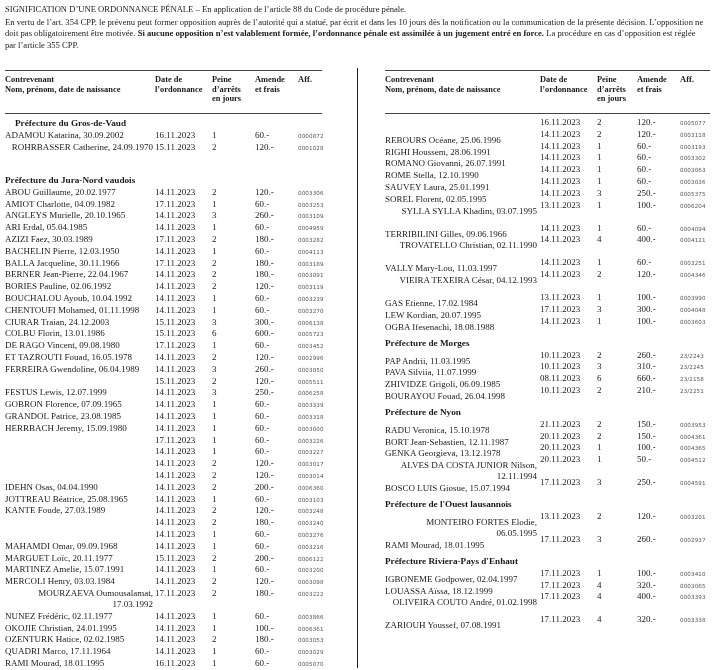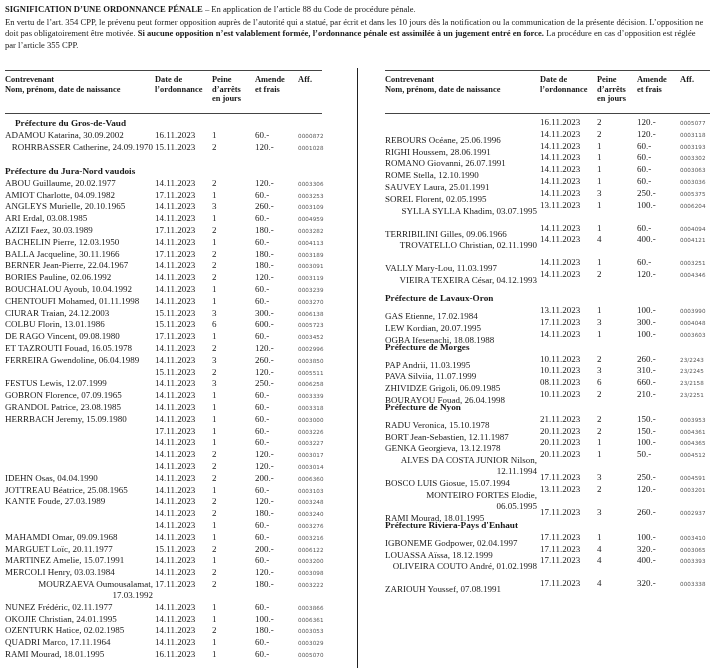--- a/index.html
+++ b/index.html
@@ -1,35 +1,35 @@
 <!DOCTYPE html>
 <html><head>
 <meta charset="utf-8">
 <style>
   html, body { margin:0; padding:0; background:#ffffff; }
   body { width:713px; height:670px; overflow:hidden; position:relative;
          font-family:"Liberation Serif", "DejaVu Serif", serif; color:#1a1a1a; }
   .intro { position:absolute; left:5px; top:4px; width:703px; font-size:8.6px; line-height:11.2px; }
   .intro p { margin:0 0 2px 0; }
-  .intro .title { font-weight:bold; }
+  .intro .title { font-weight:normal; }
   .intro b { font-weight:bold; }
   .col { position:absolute; top:70px; }
   .col.left { left:5px; width:317px; }
   .col.right { left:385px; width:325px; }
   .divider { position:absolute; left:357px; top:68px; width:1px; height:600px; background:#222; }
   .hdr { border-top:1.6px solid #444; border-bottom:1.6px solid #444; position:relative; height:42px; font-weight:bold; font-size:8.4px; line-height:9.6px; }
   .hdr div { position:absolute; top:4px; }
   .c-name { position:absolute; left:0; }
   .c-date { position:absolute; }
   .c-days { position:absolute; }
   .c-amt { position:absolute; }
   .c-aff { position:absolute; font-family:"DejaVu Sans", sans-serif; font-size:5.6px; color:#555; letter-spacing:0.1px; }
   .left .c-date { left:150px; } .left .c-days { left:207px; } .left .c-amt { left:250px; } .left .c-aff { left:293px; }
   .right .c-date { left:155px; } .right .c-days { left:212px; } .right .c-amt { left:252px; } .right .c-aff { left:295px; }
-  .section { font-weight:bold; font-size:9.2px; height:13px; line-height:13px; }
+  .section { font-weight:bold; font-size:9.2px; height:13px; line-height:13px; margin-top:9px; }
   .section.first { margin-top:3px;padding-left:10px; }
   .row { position:relative; font-size:9px; line-height:10.8px; height:11.8px; }
   .row.two { height:23px;text-align:right; }
   .row .c-name { width:148px; }
   .row.right-row .c-name { width:152px;margin-top:6px; }
   .row .c-aff { top:1px; }
   .rowlist { position:relative; }
 </style>
 </head>
 <body>
@@ -86,21 +86,21 @@
         <div class="c-aff">0003253</div>
       </div>
       <div class="row">
         <div class="c-name">ANGLEYS Murielle, 20.10.1965</div>
         <div class="c-date">14.11.2023</div>
         <div class="c-days">3</div>
         <div class="c-amt">260.-</div>
         <div class="c-aff">0003109</div>
       </div>
       <div class="row">
-        <div class="c-name">ARI Erdal, 03.08.1985</div>
+        <div class="c-name">ARI Erdal, 05.04.1985</div>
         <div class="c-date">14.11.2023</div>
         <div class="c-days">1</div>
         <div class="c-amt">60.-</div>
         <div class="c-aff">0004959</div>
       </div>
       <div class="row">
         <div class="c-name">AZIZI Faez, 30.03.1989</div>
         <div class="c-date">17.11.2023</div>
         <div class="c-days">2</div>
         <div class="c-amt">180.-</div>
@@ -446,21 +446,20 @@
         <div class="c-amt">60.-</div>
         <div class="c-aff">0003251</div>
       </div>
       <div class="row two right-row">
         <div class="c-name">VIEIRA TEXEIRA César, 04.12.1993</div>
         <div class="c-date">14.11.2023</div>
         <div class="c-days">2</div>
         <div class="c-amt">120.-</div>
         <div class="c-aff">0004346</div>
       </div>
-      <div class="section">Préfecture de Lavaux-Oron</div>
       <div class="row right-row">
         <div class="c-name">GAS Etienne, 17.02.1984</div>
         <div class="c-date">13.11.2023</div>
         <div class="c-days">1</div>
         <div class="c-amt">100.-</div>
         <div class="c-aff">0003990</div>
       </div>
       <div class="row right-row">
         <div class="c-name">LEW Kordian, 20.07.1995</div>
         <div class="c-date">17.11.2023</div>
@@ -533,20 +532,21 @@
         <div class="c-amt">50.-</div>
         <div class="c-aff">0004512</div>
       </div>
       <div class="row right-row">
         <div class="c-name">BOSCO LUIS Giosue, 15.07.1994</div>
         <div class="c-date">17.11.2023</div>
         <div class="c-days">3</div>
         <div class="c-amt">250.-</div>
         <div class="c-aff">0004591</div>
       </div>
+      <div class="section">Préfecture de l'Ouest lausannois</div>
       <div class="row two right-row">
         <div class="c-name">MONTEIRO FORTES Elodie, 06.05.1995</div>
         <div class="c-date">13.11.2023</div>
         <div class="c-days">2</div>
         <div class="c-amt">120.-</div>
         <div class="c-aff">0003201</div>
       </div>
       <div class="row right-row">
         <div class="c-name">RAMI Mourad, 18.01.1995</div>
         <div class="c-date">17.11.2023</div>

